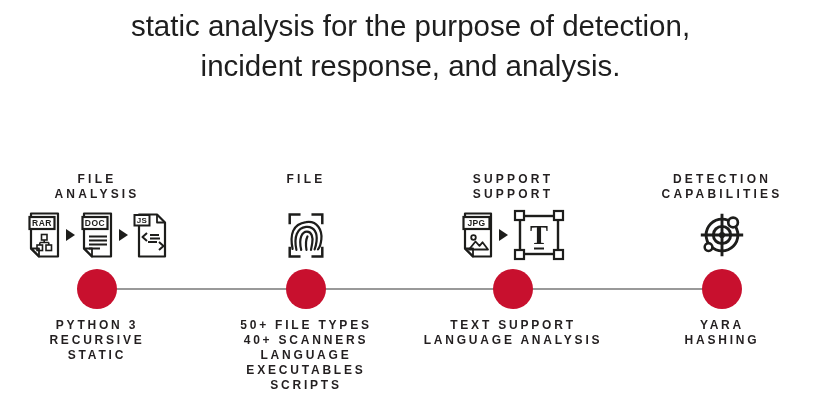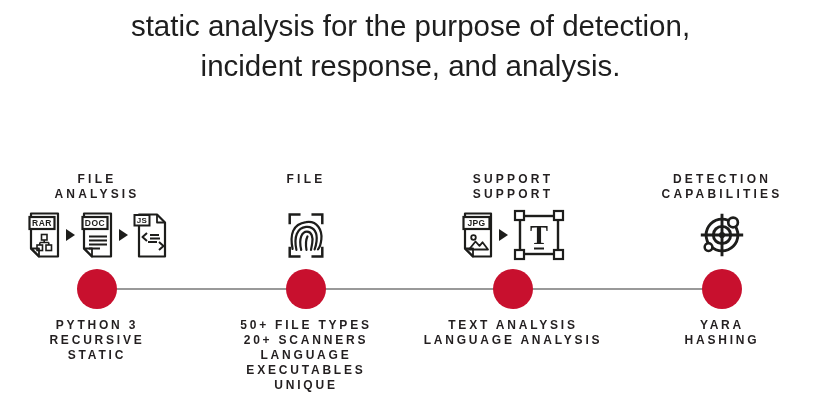--- a/index.html
+++ b/index.html
@@ -132,24 +132,24 @@
         <g stroke="currentColor" stroke-width="2.3" fill="none" stroke-linecap="round">
           <path d="M10 43 C7 28 10 17 24 15 C36 13 41 24 40 33 C39.5 38 38.5 41 36.5 43.5"></path>
           <path d="M14 44 C11 30 15 21 24 20 C33 19 36 27 35 35 C34.5 39 34 41 33 43.5"></path>
           <path d="M19 44 C16 32 20 25 25 25 C30 25 31.5 31 30.5 37 C30 40 29.6 42 29.2 44"></path>
           <path d="M24.5 44 C23.5 38 24 33 25.5 30"></path>
         </g>
       </svg>
     </div>
     <div class="detail">
       <div>50+ FILE TYPES</div>
-      <div>20+ SCANNERS</div>
+      <div>40+ SCANNERS</div>
       <div>LANGUAGE</div>
       <div>EXECUTABLES</div>
-      <div>UNIQUE</div>
+      <div>SCRIPTS</div>
     </div>
   </div>
 
   <div class="col" style="left:403px">
     <div class="heading">
       <div>SUPPORT</div>
       <div>SUPPORT</div>
     </div>
     <div class="icon-row">
 
@@ -173,21 +173,21 @@
           <rect x="2" y="2" width="9" height="9"></rect>
           <rect x="41" y="2" width="9" height="9"></rect>
           <rect x="2" y="41" width="9" height="9"></rect>
           <rect x="41" y="41" width="9" height="9"></rect>
         </g>
         <text class="serif" x="26" y="35" font-size="27" text-anchor="middle">T</text>
         <path d="M21 39.5 H31" stroke="currentColor" stroke-width="2"></path>
       </svg>
     </div>
     <div class="detail">
-      <div>TEXT ANALYSIS</div>
+      <div>TEXT SUPPORT</div>
       <div>LANGUAGE ANALYSIS</div>
     </div>
   </div>
 
   <div class="col" style="left:612px">
     <div class="heading">
       <div>DETECTION</div>
       <div>CAPABILITIES</div>
     </div>
     <div class="icon-row">

